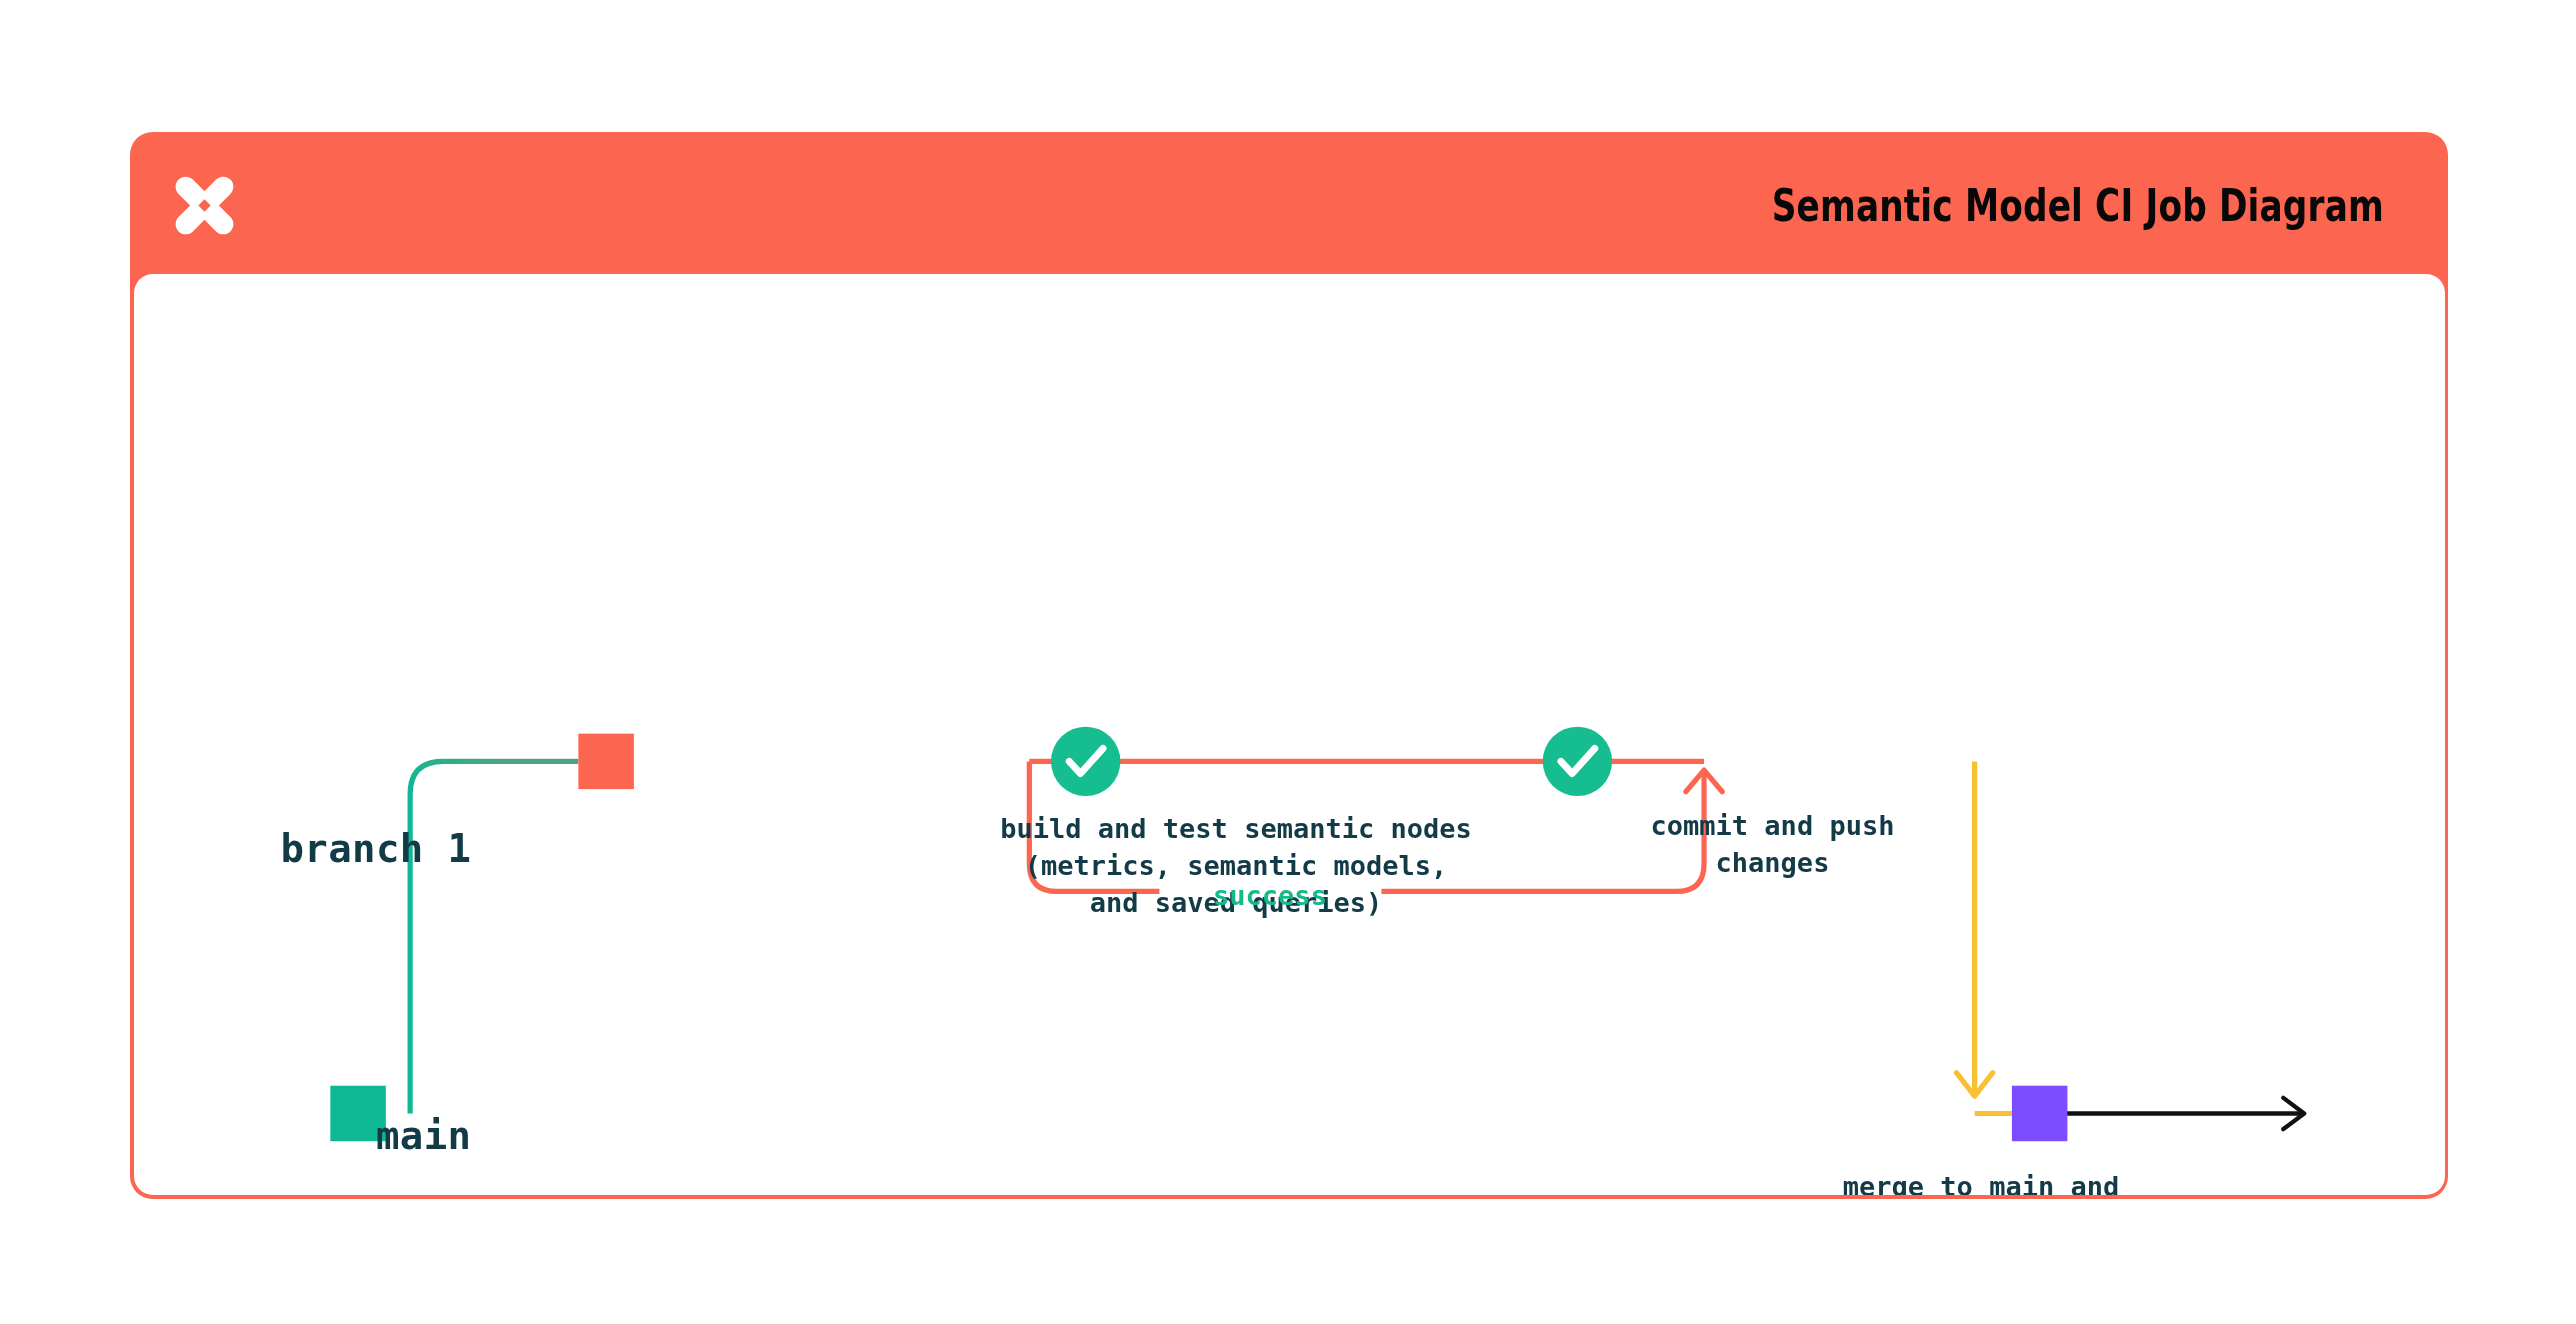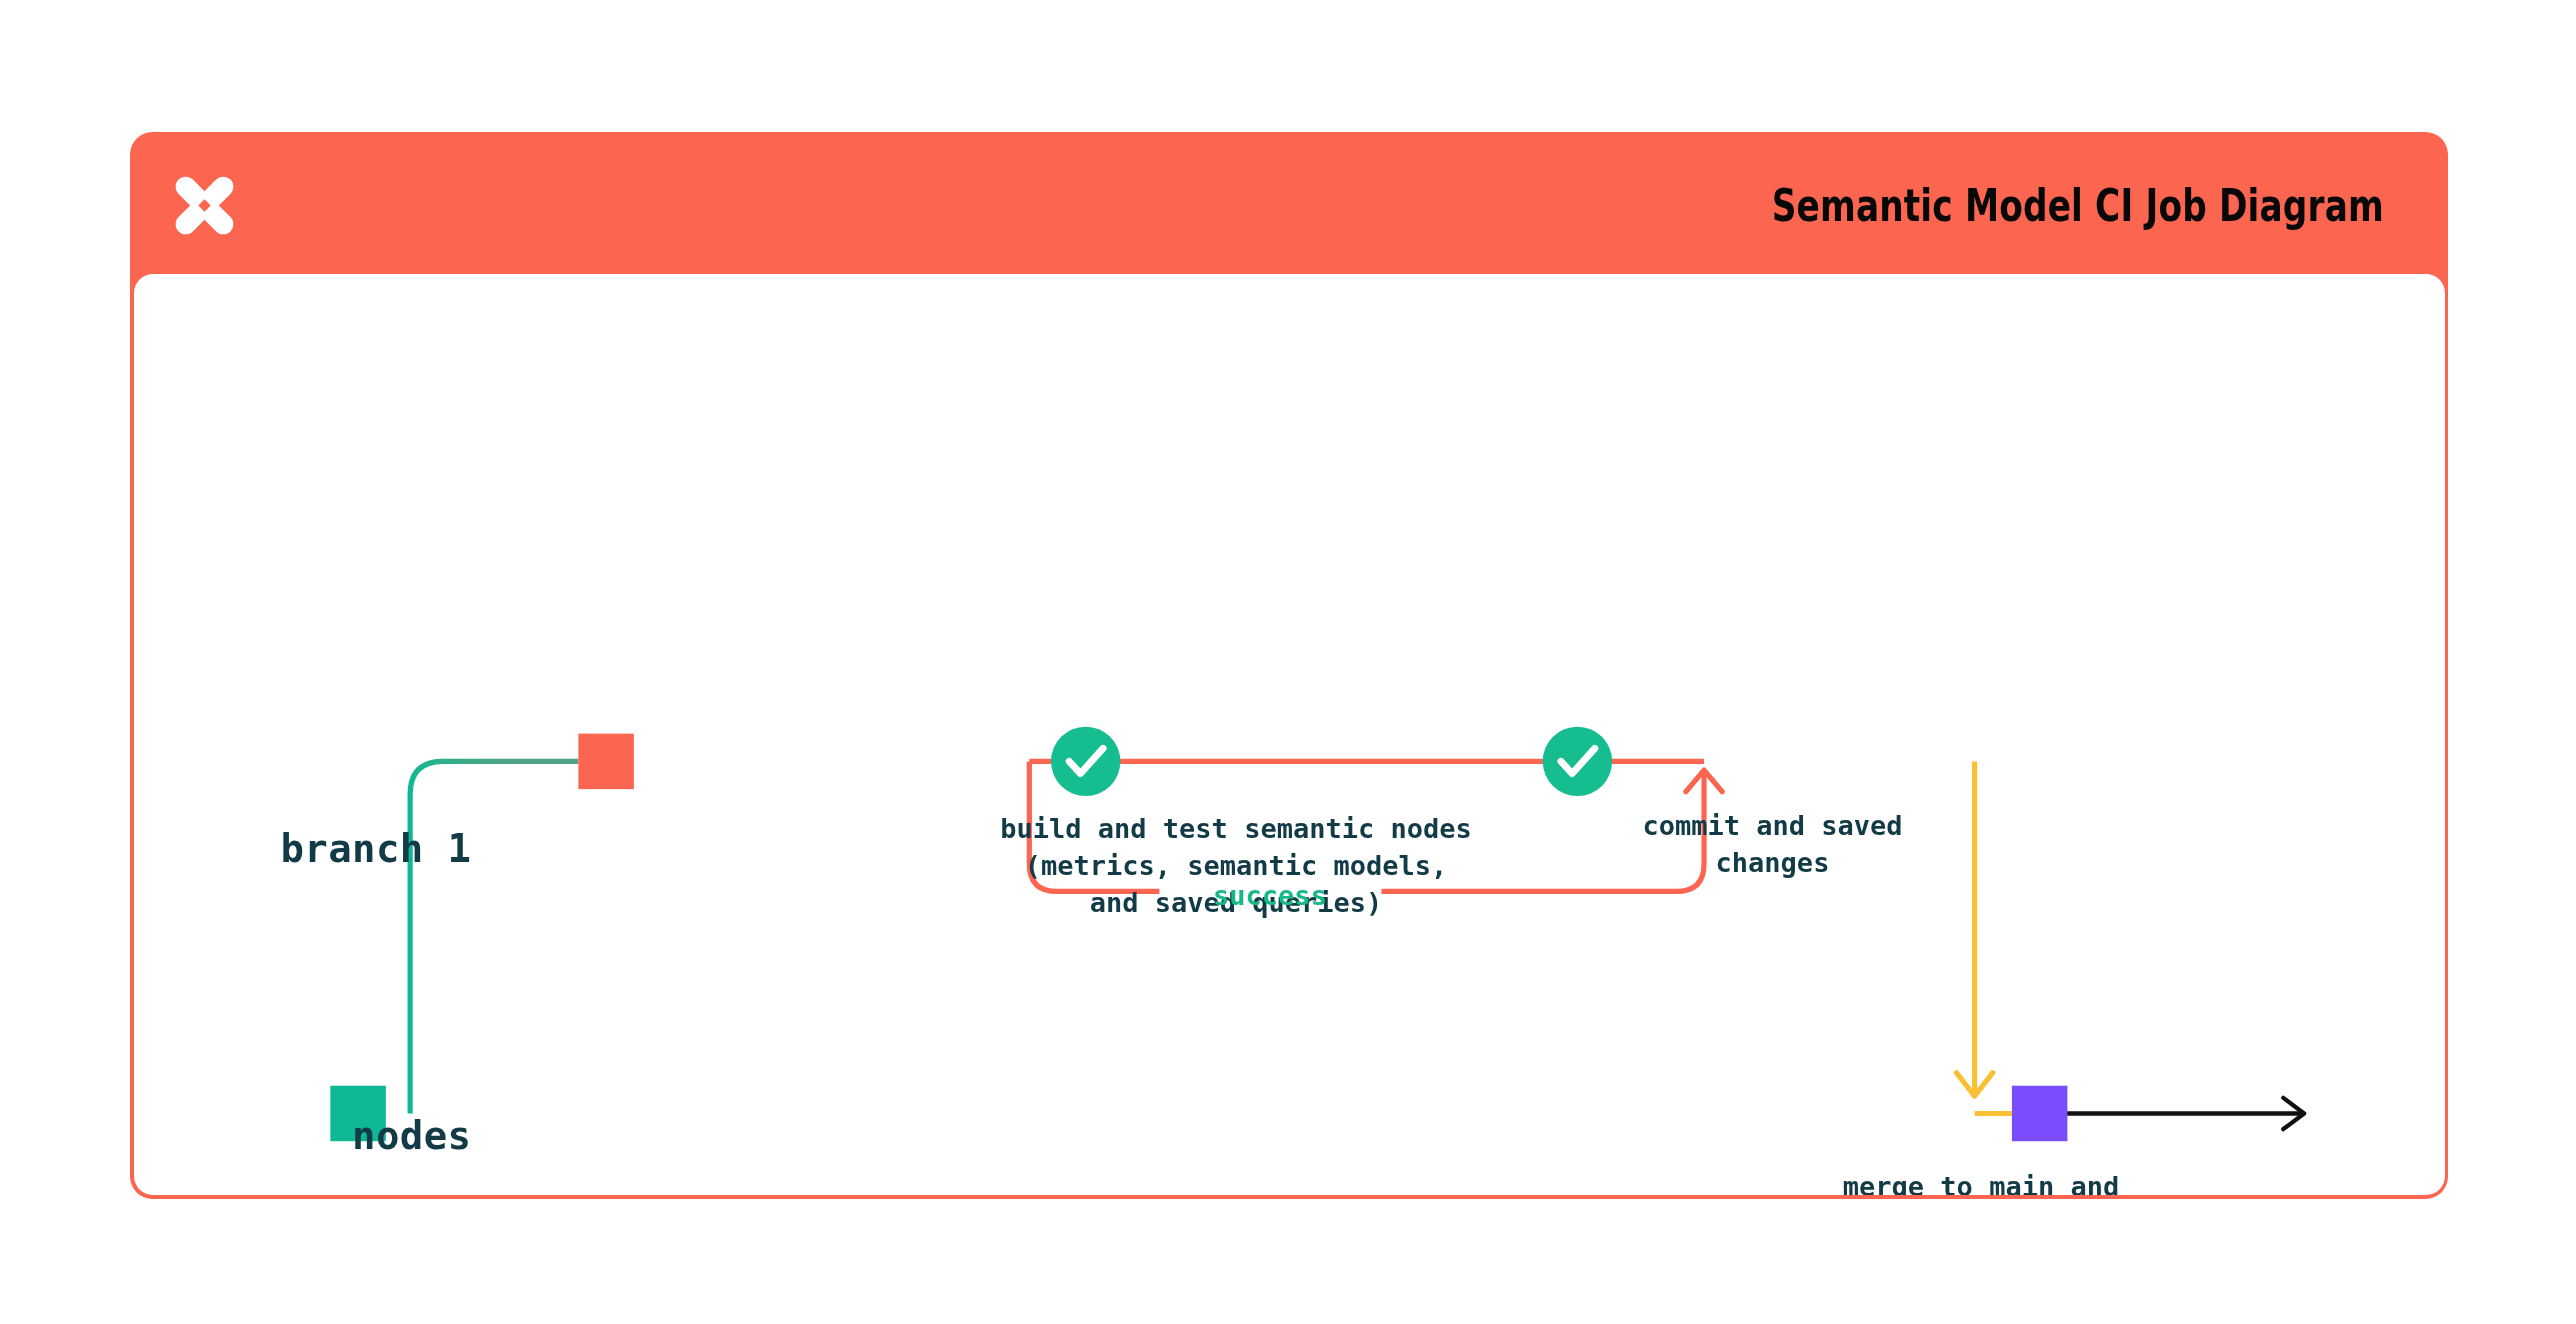--- a/index.html
+++ b/index.html
@@ -196,26 +196,26 @@
 
       <g>
         <circle cx="1664" cy="562" r="40" fill="#16BD91"></circle>
         <path d="M 1645 562 L 1658 576 L 1684 547" stroke="#ffffff" stroke-width="8" fill="none" stroke-linecap="round" stroke-linejoin="round"></path>
       </g>
 
       <rect x="2165" y="936" width="64" height="64" fill="#7C4DFD"></rect>
     </svg>
 
     <div class="lane-label" id="lane-label-branch">branch 1</div>
-    <div class="lane-label" id="lane-label-main">nodes</div>
+    <div class="lane-label" id="lane-label-main">main</div>
 
     <div class="node-caption" id="caption-build">build and test semantic nodes
 (metrics, semantic models,
 and saved queries)</div>
-    <div class="node-caption" id="caption-commit">commit and saved
+    <div class="node-caption" id="caption-commit">commit and push
 changes</div>
     <div class="node-caption" id="caption-merge">merge to main and
 deploy to production</div>
 
     <div class="edge-label" id="label-success">success</div>
 
   </div>
 </div>
 
 

